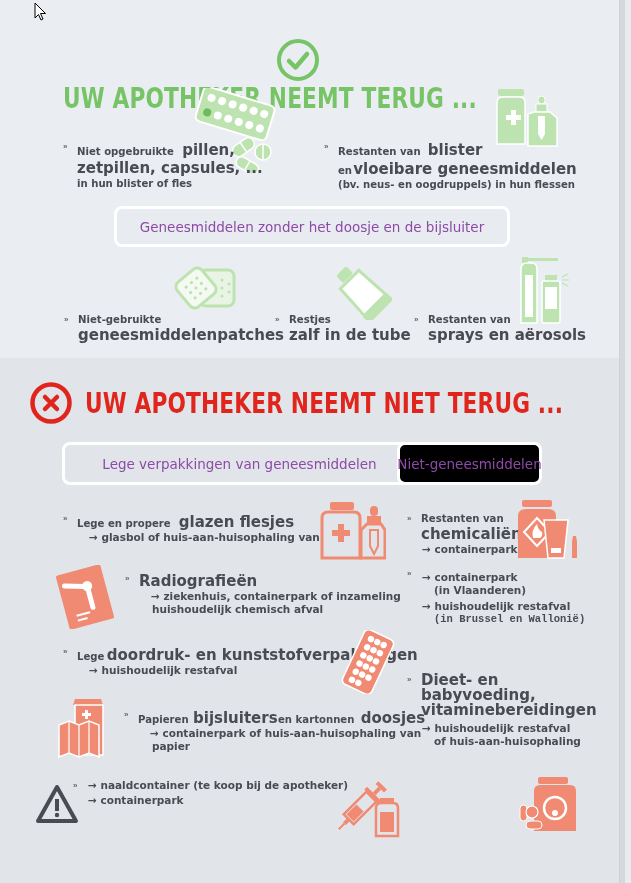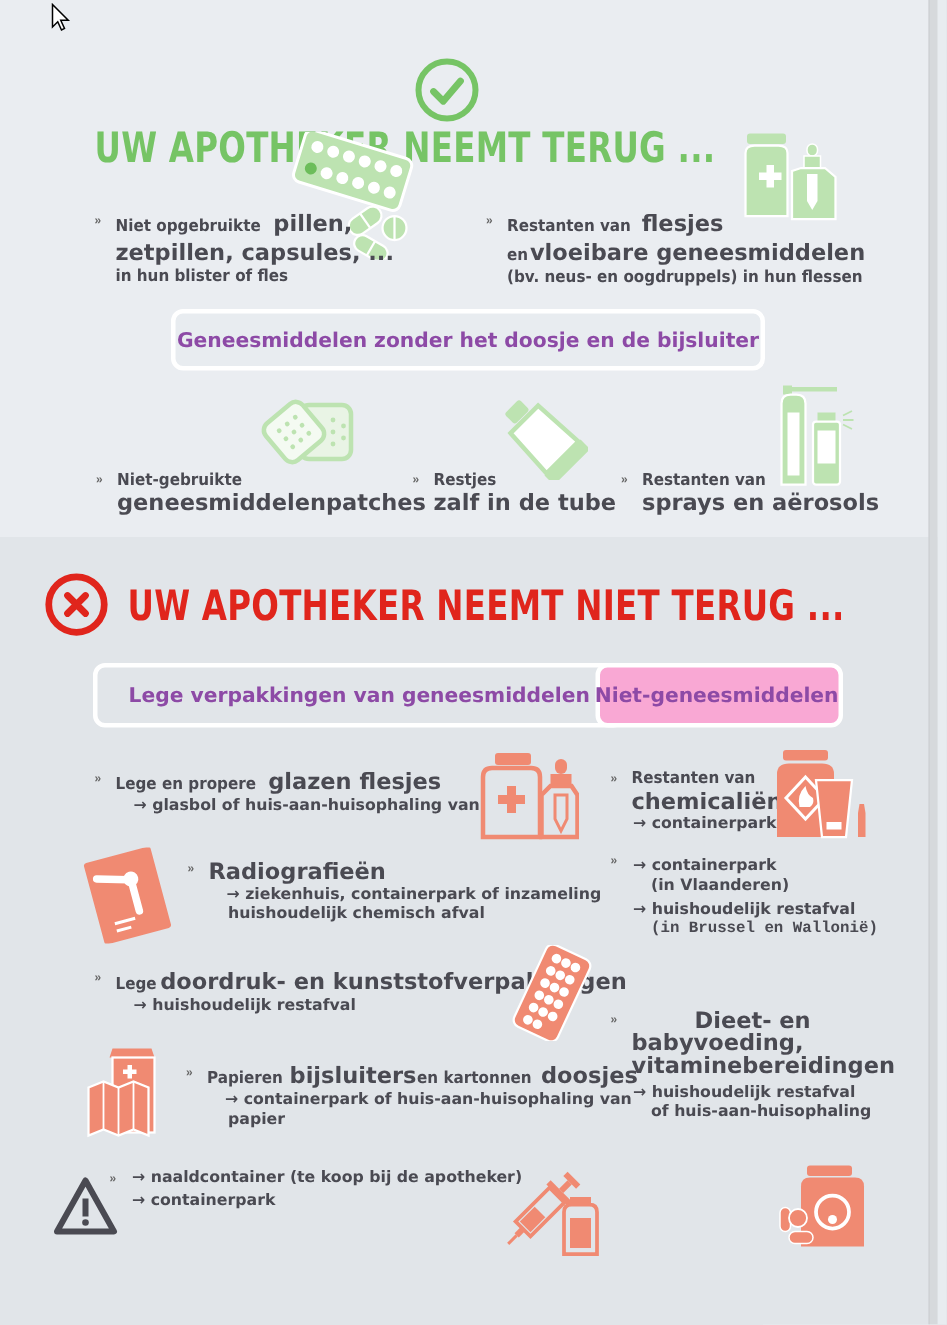--- a/index.html
+++ b/index.html
@@ -25,21 +25,21 @@
   .heading-no .txt { font-size: 28px; margin-left: 12px; }
 
   .item { position: absolute; font-weight: bold; line-height: 1.2; }
   .item .bullet { position: absolute; left: -14px; top: 2px; font-size: 8px; color: #666; }
   .sm { font-family: "DejaVu Sans", sans-serif; font-size: 11px; font-weight: bold; color: #4a4a52; transform: scaleX(0.92); transform-origin: left; display: inline-block; white-space: nowrap; }
   .lg { font-family: "DejaVu Sans", sans-serif; font-size: 15px; font-weight: bold; color: #4a4a52; }
   .line { display: block; white-space: nowrap; }
   .arrow-line { display: block; padding-left: 12px; font-family: "DejaVu Sans", sans-serif; font-size: 10.5px; font-weight: bold; color: #4a4a52; white-space: nowrap; }
   .cont-line { display: block; padding-left: 14px; font-family: "DejaVu Sans", sans-serif; font-size: 10.5px; font-weight: bold; color: #4a4a52; white-space: nowrap; }
 
-  .pill-box { position: absolute; background: #e8ecf0; border: 3px solid #ffffff; border-radius: 8px; display: flex; align-items: center; justify-content: center; color: #8d4aa6; font-family: "DejaVu Sans", sans-serif; font-weight: bold; font-size: 13.5px; white-space: nowrap; }
+  .pill-box { position: absolute; background: #e8ecf0; border: 3px solid #ffffff; border-radius: 8px; display: flex; align-items: center; justify-content: center; color: #8d4aa6; font-family: "DejaVu Sans", sans-serif; font-weight: normal; font-size: 13.5px; white-space: nowrap; }
 
   .icon { position: absolute; }
 </style>
 </head>
 <body>
 
 <div class="page">
   <div class="top-section"></div>
   <div class="bottom-section"></div>
 
@@ -97,21 +97,21 @@
     <path d="M3 14 Q3 9 9 9 L25 9 Q31 9 31 14 L31 14 L31 56 L3 56 Z" fill="#bde3b1" stroke="#fff" stroke-width="1.5"></path>
     <path d="M12 27 h5 v-5 h5 v5 h5 v5 h-5 v5 h-5 v-5 h-5 z" fill="#fff"></path>
     <rect x="44" y="8" width="7" height="8" rx="3.5" fill="#bde3b1" stroke="#fff" stroke-width="1"></rect>
     <rect x="42" y="16" width="11" height="8" fill="#bde3b1" stroke="#fff" stroke-width="1"></rect>
     <path d="M34 26 L40 24 L56 24 L63 30 L63 58 L34 58 Z" fill="#bde3b1" stroke="#fff" stroke-width="1.5"></path>
     <path d="M44 28 L51 28 L51 46 L47.5 52 L44 46 Z" fill="#fff"></path>
   </svg>
 
   <div class="item" style="left:338px; top:140px;">
     <span class="bullet">»</span>
-    <span class="line"><span class="sm">Restanten van </span><span class="lg">flesjes</span></span>
+    <span class="line"><span class="sm">Restanten van </span><span class="lg">blister</span></span>
     <span class="line"><span class="sm">en </span><span class="lg">vloeibare geneesmiddelen</span></span>
     <span class="line sm">(bv. neus- en oogdruppels) in hun flessen</span>
   </div>
 
   <div class="pill-box" style="left:114px; top:206px; width:396px; height:41px;">
     <span>Geneesmiddelen zonder het doosje en de bijsluiter</span>
   </div>
 
   <svg class="icon" style="left:172px; top:264px;" width="66" height="50" viewBox="0 0 66 50">
     <rect x="28" y="6" width="34" height="36" rx="6" fill="#e9f4e5" stroke="#bde3b1" stroke-width="3"></rect>
@@ -179,21 +179,21 @@
     <svg width="44" height="44" viewBox="0 0 44 44">
       <circle cx="22" cy="22" r="18.5" fill="none" stroke="#e0251c" stroke-width="4.5"></circle>
       <path d="M16 16 L28 28 M28 16 L16 28" stroke="#e0251c" stroke-width="4.5" stroke-linecap="round"></path>
     </svg>
     <span class="txt">UW APOTHEKER NEEMT NIET TERUG ...</span>
   </div>
 
   <div class="pill-box" style="left:62px; top:442px; width:355px; height:43px; background:#e1e5e9;">
     <span>Lege verpakkingen van geneesmiddelen</span>
   </div>
-  <div class="pill-box" style="left:397px; top:442px; width:165px; height:43px; background:#f9a8d4;justify-content:flex-end;">
+  <div class="pill-box" style="left:397px; top:442px; width:145px; height:43px; background:#000000;">
     <span>Niet-geneesmiddelen</span>
   </div>
 
   <div class="item" style="left:77px; top:512px;">
     <span class="bullet">»</span>
     <span class="line"><span class="sm">Lege en propere </span><span class="lg">glazen flesjes</span></span>
     <span class="arrow-line">→ glasbol of huis-aan-huisophaling van glas</span>
   </div>
   <svg class="icon" style="left:318px; top:500px;" width="68" height="60" viewBox="0 0 68 60">
     <rect x="12" y="2" width="24" height="8" rx="2" fill="#f08a72"></rect>
@@ -309,21 +309,21 @@
   <div class="item" style="left:421px; top:567px;">
     <span class="bullet">»</span>
     <span class="arrow-line" style="padding-left:1px; margin-top:4px;">→ containerpark</span>
     <span class="cont-line" style="padding-left:13px;">(in Vlaanderen)</span>
     <span class="arrow-line" style="padding-left:1px; margin-top:4px;">→ huishoudelijk restafval</span>
     <span class="cont-line" style="padding-left:13px;font-family:Liberation Mono, monospace;">(in Brussel en Wallonië)</span>
   </div>
 
   <div class="item" style="left:421px; top:673px;">
     <span class="bullet">»</span>
-    <span class="line lg" style="line-height:15px;margin-left:42px;">Dieet- en</span>
+    <span class="line lg" style="line-height:15px;">Dieet- en</span>
     <span class="line lg" style="line-height:15px;">babyvoeding,</span>
     <span class="line lg" style="line-height:15px;">vitaminebereidingen</span>
     <span class="arrow-line" style="padding-left:1px; margin-top:4px;">→ huishoudelijk restafval</span>
     <span class="cont-line" style="padding-left:13px;">of huis-aan-huisophaling</span>
   </div>
   <svg class="icon" style="left:518px; top:775px;" width="64" height="58" viewBox="0 0 64 58">
     <rect x="20" y="2" width="30" height="7" rx="2" fill="#f08a72"></rect>
     <path d="M16 16 Q16 10 22 10 L52 10 Q58 10 58 16 L58 56 L16 56 Z" fill="#f08a72"></path>
     <circle cx="37" cy="33" r="11" fill="none" stroke="#fff" stroke-width="2.5"></circle>
     <circle cx="37" cy="38" r="3" fill="#fff"></circle>

